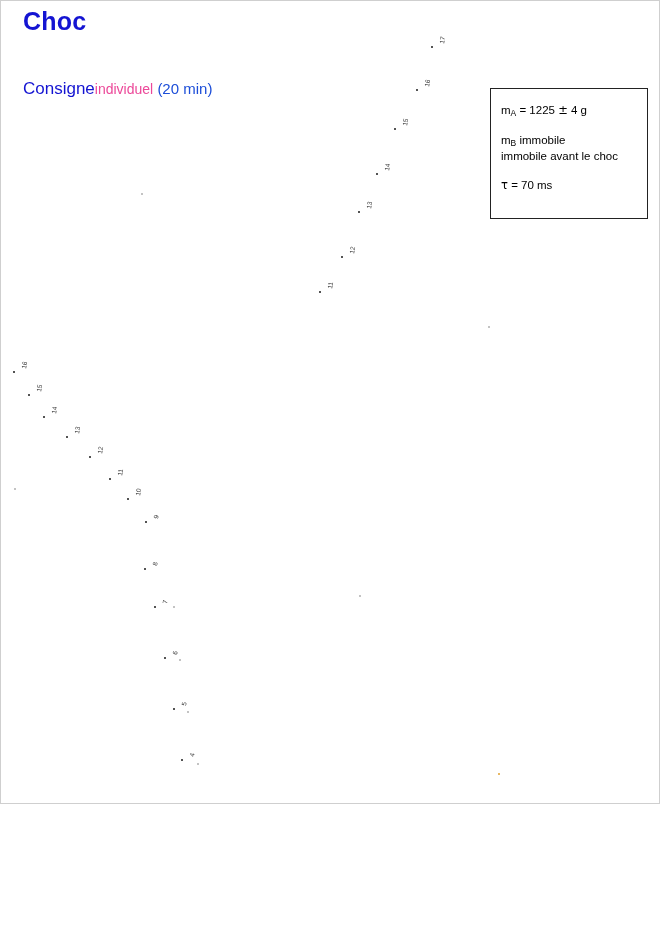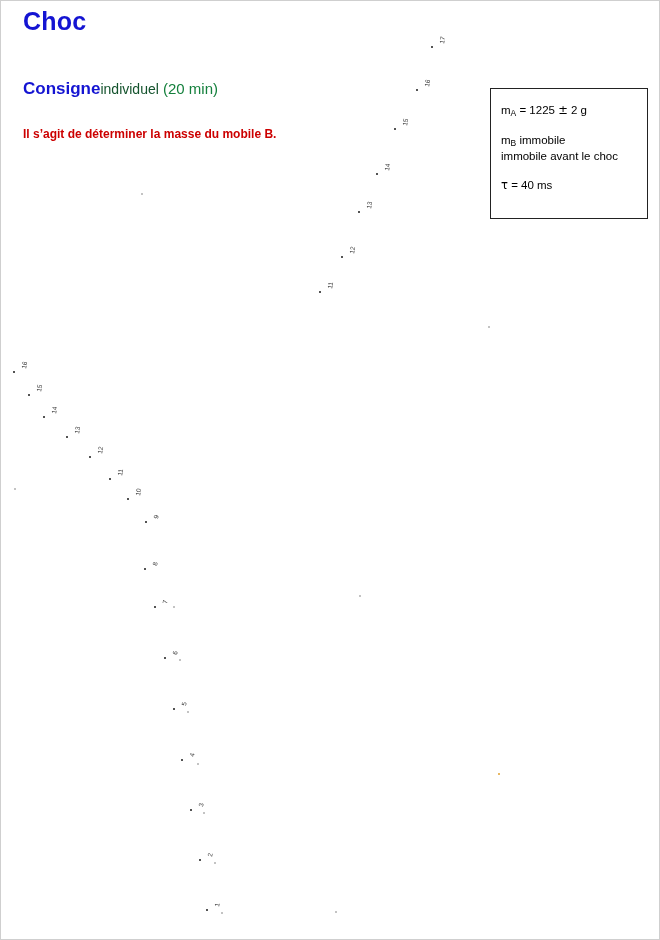--- a/index.html
+++ b/index.html
@@ -6,21 +6,21 @@
     margin: 0;
     padding: 0;
     background: #ffffff;
   }
   body {
     font-family: "Liberation Sans", sans-serif;
   }
   .page {
     position: relative;
     width: 660px;
-    height: 940px;
+    height: 804px;
     background: #ffffff;
     border: 1px solid #cfcfcf;
     box-sizing: border-box;
     overflow: hidden;
   }
   .title {
     position: absolute;
     left: 22px;
     top: 6px;
     font-size: 25px;
@@ -30,30 +30,30 @@
   }
   .consigne-line {
     position: absolute;
     left: 22px;
     top: 78px;
     font-size: 15px;
     white-space: nowrap;
   }
   .consigne-main {
     color: #1414d2;
-    font-weight: bold;
+    font-weight: normal;
     font-size: 17px;
     margin-top: 12px;
   }
   .consigne-sub {
-    color: #14532d;
+    color: #ec4899;
     font-size: 14px;
   }
   .consigne-time {
-    color: #15803d;
+    color: #1d4ed8;
     font-size: 15px;
   }
   .instruction {
     position: absolute;
     left: 22px;
     top: 126px;
     font-size: 12px;
     font-weight: bold;
     color: #cc0000;
     white-space: nowrap;
@@ -133,34 +133,33 @@
 <body>
 
 <div class="page">
 
   <div class="title">Choc</div>
 
   <div class="consigne-line">
     <span class="consigne-main">Consigne</span><span class="consigne-sub">individuel</span> <span class="consigne-time">(20 min)</span>
   </div>
 
-  <div class="instruction">Il s’agit de déterminer la masse du mobile B.</div>
 
   <div class="databox">
     <div class="line">
-      <span>m</span><sub>A</sub><span> = 1225 </span><span class="plusminus">±</span><span> 2 g</span>
+      <span>m</span><sub>A</sub><span> = 1225 </span><span class="plusminus">±</span><span> 4 g</span>
     </div>
     <div class="gap"></div>
     <div class="line">
       <span>m</span><sub>B</sub><span> immobile</span>
     </div>
     <div class="line">immobile avant le choc</div>
     <div class="gap"></div>
     <div class="line">
-      <span class="tau">τ</span><span> = 40 ms</span>
+      <span class="tau">τ</span><span> = 70 ms</span>
     </div>
   </div>
 
   <div class="track" id="track">
       <div class="pt" style="left: 430px; top: 45px;"></div>
       <div class="ptlabel" style="left: 437px; top: 42px;">17</div>
       <div class="pt" style="left: 415px; top: 88px;"></div>
       <div class="ptlabel" style="left: 422px; top: 85px;">16</div>
       <div class="pt" style="left: 393px; top: 127px;"></div>
       <div class="ptlabel" style="left: 400px; top: 124px;">15</div>

